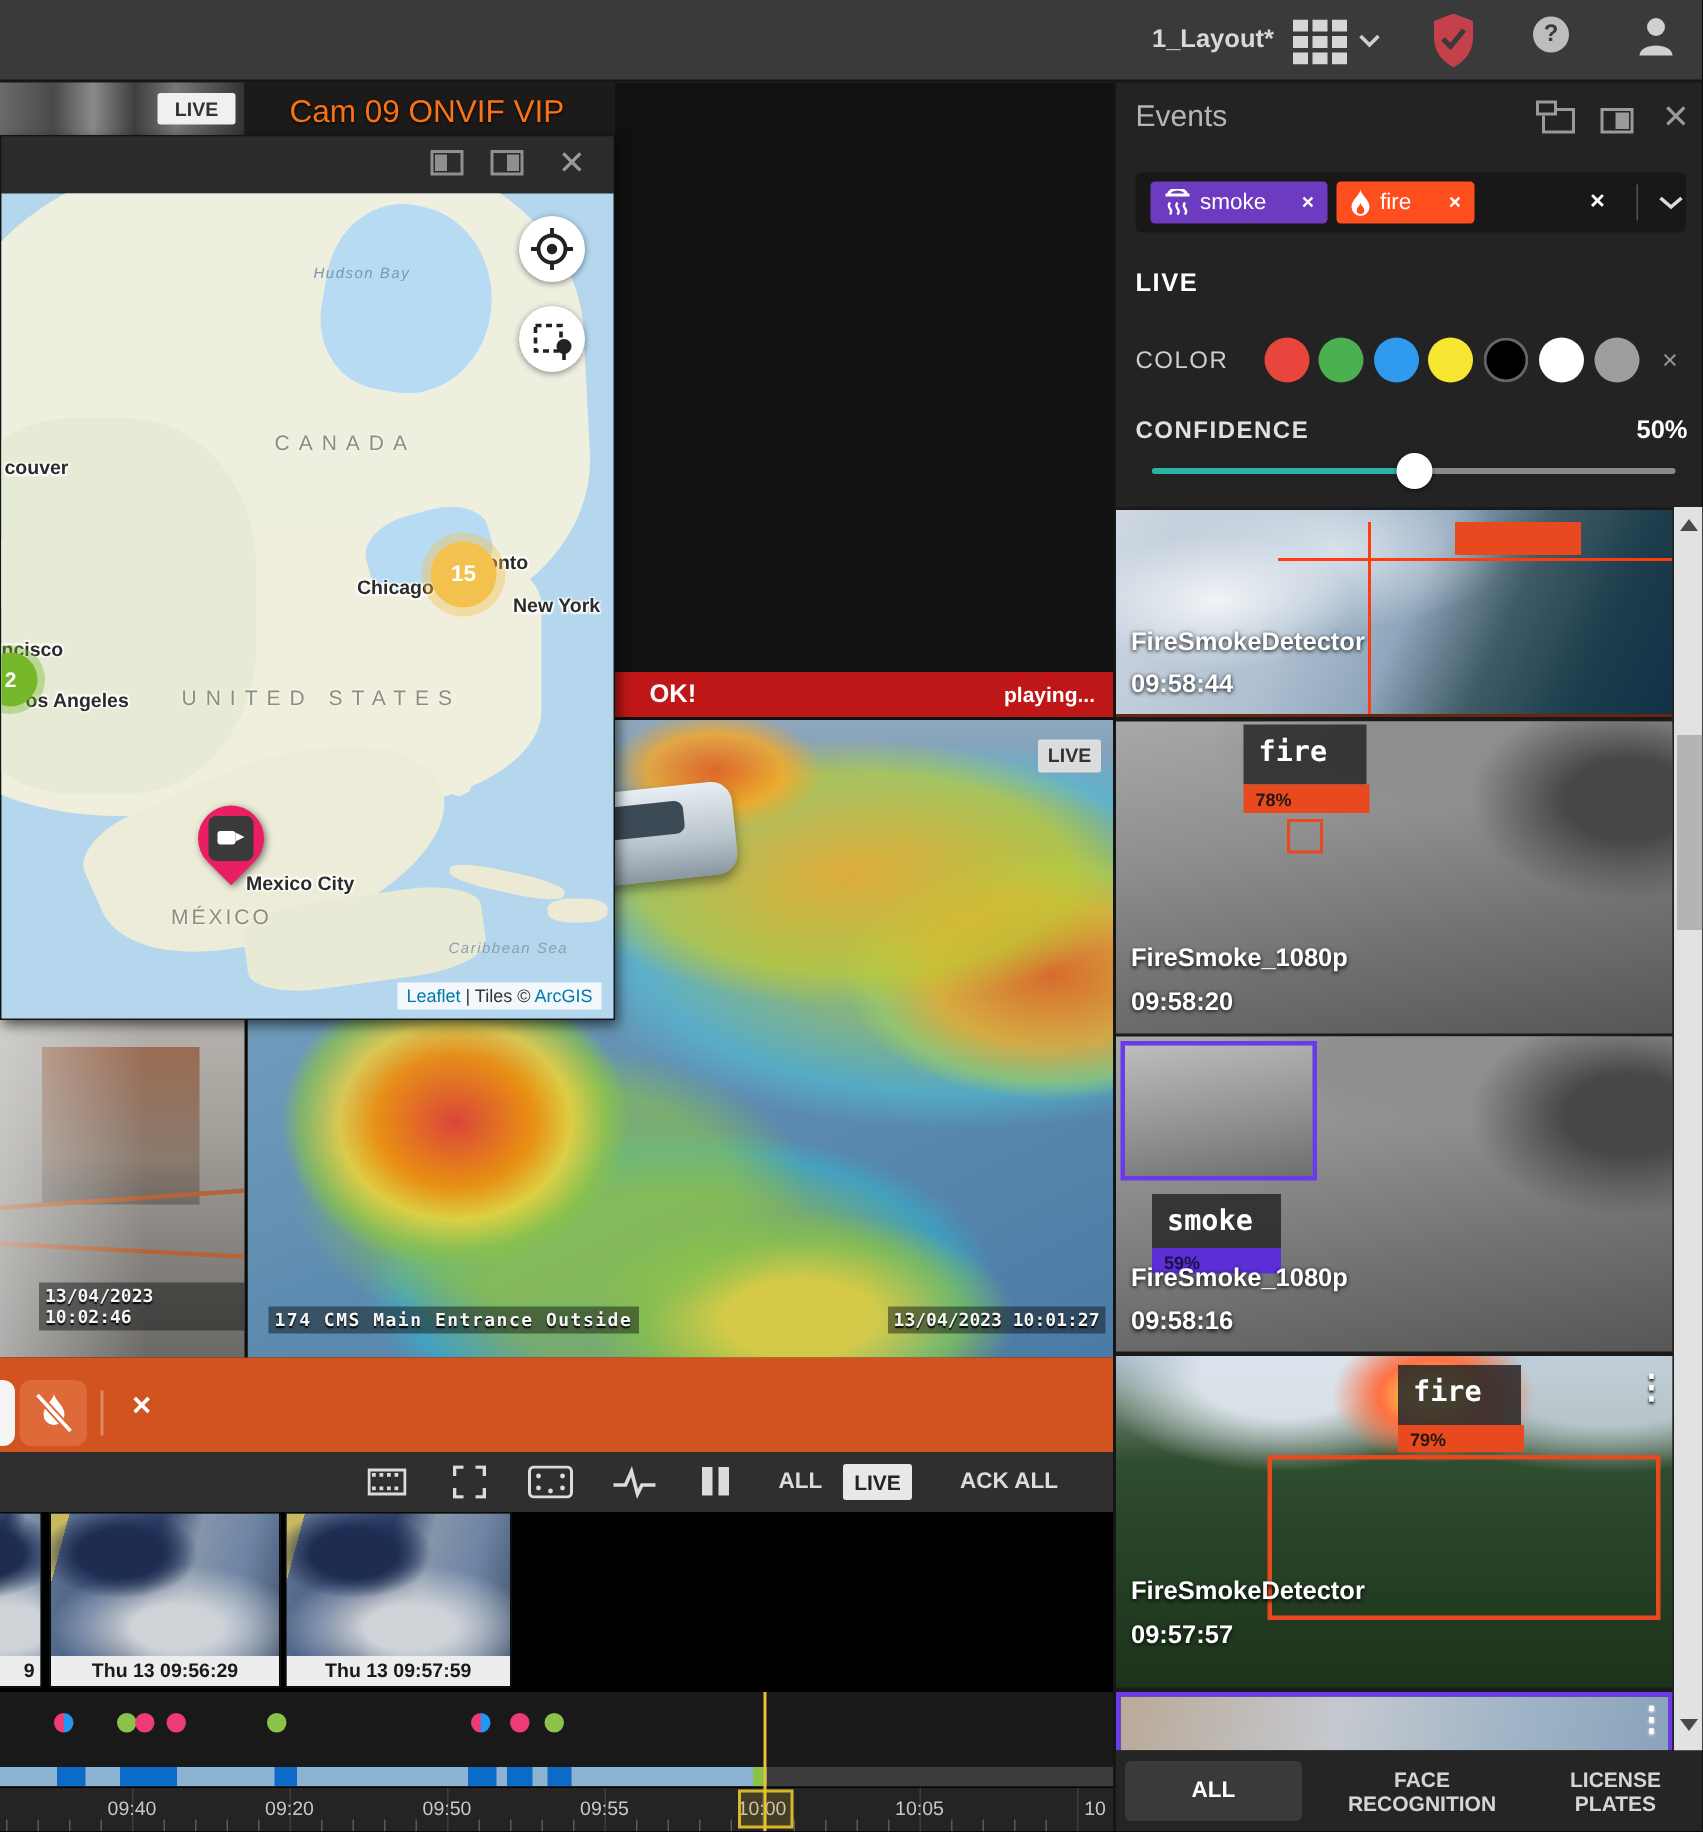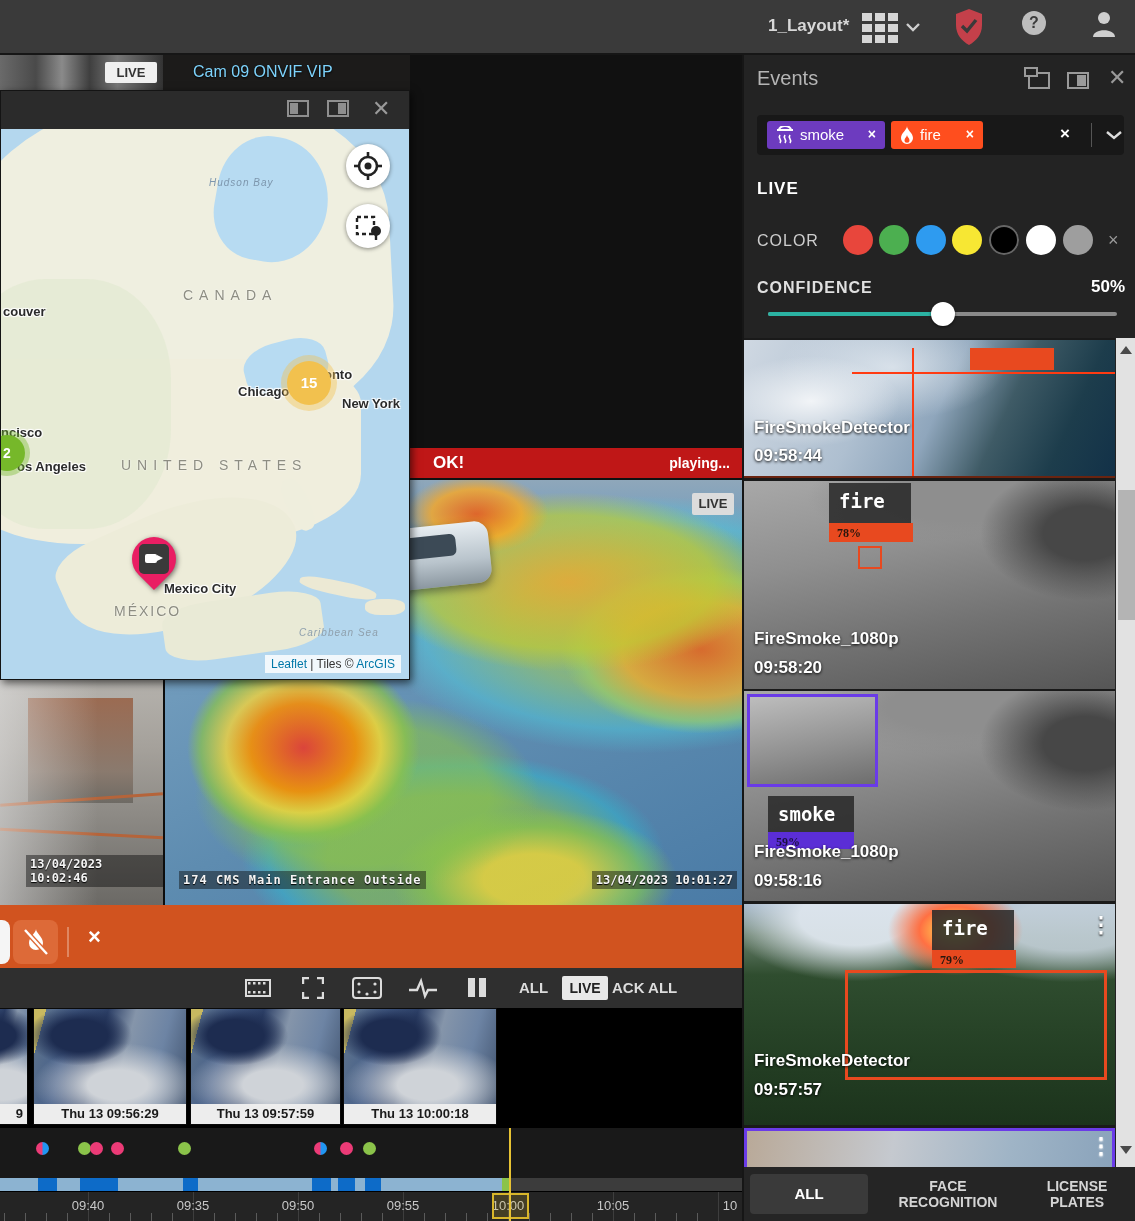--- a/index.html
+++ b/index.html
@@ -14,21 +14,21 @@
   .layout-name{left:768px;top:16px;color:#d8d8d8;font-size:17px;font-weight:bold;}
   .help-circle{left:1022px;top:11px;width:24px;height:24px;border-radius:50%;background:#bdbdbd;
                color:#3a3a3a;font-weight:bold;font-size:16px;text-align:center;line-height:24px;}
 
   
   .sliver-cam{left:0;top:55px;width:163px;height:35px;
       background:linear-gradient(90deg,#6a6a6a 0%,#4a4a4a 22%,#8a8a8a 38%,#3f3f3f 55%,#777 72%,#333 100%);}
   .live-badge{background:#f0f0f0;color:#333;font-weight:bold;font-size:13px;text-align:center;
               border-radius:2px;line-height:21px;}
   .cam-titlebar{left:163px;top:55px;width:247px;height:35px;background:rgba(30,28,27,.88);
-                color:#7dd3fc;font-size:16px;text-shadow:0 1px 2px #000;}
+                color:#f97316;font-size:21px;text-shadow:0 1px 2px #000;}
   .cam-titlebar span{position:absolute;left:30px;top:8px;}
 
   
   .cam09{left:395px;top:55px;width:347px;height:425px;background:#1b1b1b;overflow:hidden;}
   .cam09-scene{left:0;top:0;width:347px;height:393px;
      background:
        radial-gradient(90px 40px at 20% 97%, #efe9e0 30%, rgba(239,233,224,0) 70%),
        radial-gradient(120px 50px at 45% 88%, #e7e1d6 25%, rgba(231,225,214,0) 70%),
        radial-gradient(110px 60px at 62% 35%, #ddd6ca 30%, rgba(221,214,202,0) 75%),
        linear-gradient(68deg, rgba(0,0,0,0) 55%, #35261c 70%, #1f150f 88%),
@@ -148,21 +148,21 @@
   .slider-track{left:24px;top:257px;width:349px;height:4px;background:#8a8a8a;border-radius:2px;}
   .slider-fill{position:absolute;left:0;top:0;height:4px;background:#2bb3a3;border-radius:2px;}
   .slider-thumb{position:absolute;top:-10px;width:24px;height:24px;background:#fff;border-radius:50%;
                 box-shadow:0 1px 3px rgba(0,0,0,.6);}
   .evlist{left:0;top:283px;width:371px;height:829px;background:#1a1a1a;overflow:hidden;}
   .tile{position:absolute;left:0;width:371px;overflow:hidden;}
   .ev-cap{position:absolute;left:10px;color:#fff;font-weight:bold;font-size:17px;text-shadow:0 1px 3px #000;}
   .det-lbl{position:absolute;background:rgba(42,42,42,.88);color:#fff;font-weight:bold;font-size:19px;
            font-family:"DejaVu Sans Mono",monospace;}
   .det-lbl span{position:absolute;left:10px;top:7px;}
-  .conf-bar{position:absolute;font-family:Liberation Serif, serif;font-weight:bold;font-size:12px;padding-left:30px;}
+  .conf-bar{position:absolute;font-family:Liberation Sans, sans-serif;font-weight:bold;font-size:12px;padding-left:30px;}
   .conf-bar span{position:absolute;left:8px;top:3px;}
   .kebab{position:absolute;color:#fff;font-size:22px;font-weight:bold;text-shadow:0 1px 2px #000;}
   .pill{left:88px;top:13px;width:196px;height:38px;background:#31363b;border:1px solid #1b1e21;border-radius:19px;
         color:#fff;font-weight:bold;font-size:15px;text-align:center;line-height:36px;box-shadow:0 2px 6px rgba(0,0,0,.5);}
   .scrollbar{left:372px;top:283px;width:21px;height:829px;background:#e2e2e2;}
   .sb-thumb{position:absolute;left:2px;top:152px;width:17px;height:130px;background:#b4b4b4;}
   .sb-arrow-up{position:absolute;left:4px;top:8px;width:0;height:0;
       border-left:6px solid rgba(0,0,0,0);border-right:6px solid rgba(0,0,0,0);border-bottom:8px solid #4a4a4a;}
   .sb-arrow-down{position:absolute;left:4px;top:808px;width:0;height:0;
       border-left:6px solid rgba(0,0,0,0);border-right:6px solid rgba(0,0,0,0);border-top:8px solid #4a4a4a;}
@@ -374,39 +374,35 @@
           <circle cx="15" cy="17" r="1.6"></circle>
         </g>
     </svg>
     <svg class="abs" style="left:408px;top:9px;" width="30" height="22">
       <polyline points="1,13 9,13 13,4 17,19 20,13 29,13" fill="none" stroke="#dcdcdc" stroke-width="2.4"></polyline>
     </svg>
     <div class="abs" style="left:468px;top:10px;width:7px;height:19px;background:#dcdcdc;"></div>
     <div class="abs" style="left:479px;top:10px;width:7px;height:19px;background:#dcdcdc;"></div>
     <span class="abs tb-label" style="left:519px;top:11px;">ALL</span>
     <div class="abs tb-live">LIVE</div>
-    <span class="abs tb-label" style="left:612px;top:11px;">ACK ALL</span>
+    <span class="abs tb-label" style="left:640px;top:11px;">ACK ALL</span>
   </div>
 
   <div class="abs thumbrow">
     <div class="abs thumb" style="left:-30px;width:58px;">
       <div class="thumb-img"></div>
       <div class="thumb-cap" style="text-align:right;padding-right:4px;">9</div>
     </div>
     <div class="abs thumb" style="left:33px;width:154px;">
       <div class="thumb-img"></div>
       <div class="thumb-cap">Thu 13 09:56:29</div>
     </div>
     <div class="abs thumb" style="left:190px;width:151px;">
       <div class="thumb-img"></div>
       <div class="thumb-cap">Thu 13 09:57:59</div>
-    </div>
-    <div class="abs thumb" style="left:343px;width:154px;">
-      <div class="thumb-img"></div>
-      <div class="thumb-cap">Thu 13 10:00:18</div>
     </div>
   </div>
 
   <div class="abs dotsrow">
     <div class="tl-dot dot-split" style="left:36px;top:14px;"></div>
     <div class="tl-dot dot-green" style="left:78px;top:14px;"></div>
     <div class="tl-dot dot-pink" style="left:90px;top:14px;"></div>
     <div class="tl-dot dot-pink" style="left:111px;top:14px;"></div>
     <div class="tl-dot dot-green" style="left:178px;top:14px;"></div>
     <div class="tl-dot dot-split" style="left:314px;top:14px;"></div>
@@ -453,21 +449,21 @@
       <div class="tick-minor" style="left:487px;"></div>
     <div class="tick-minor" style="left:529px;"></div>
       <div class="tick-minor" style="left:550px;"></div>
     <div class="tick-minor" style="left:571px;"></div>
       <div class="tick-minor" style="left:592px;"></div>
     <div class="tick-minor" style="left:634px;"></div>
       <div class="tick-minor" style="left:655px;"></div>
     <div class="tick-minor" style="left:676px;"></div>
       <div class="tick-minor" style="left:697px;"></div>
     <span class="ruler-label" style="left:88px;">09:40</span>
-    <span class="ruler-label" style="left:193px;">09:35</span>
+    <span class="ruler-label" style="left:193px;">09:20</span>
     <span class="ruler-label" style="left:298px;">09:50</span>
     <span class="ruler-label" style="left:403px;">09:55</span>
     <span class="ruler-label" style="left:508px;">10:00</span>
     <span class="ruler-label" style="left:613px;">10:05</span>
     <span class="ruler-label" style="left:730px;">10</span>
   </div>
   <div class="abs playflag"></div>
   <div class="abs playhead"></div>
 
   <div class="abs panel">

